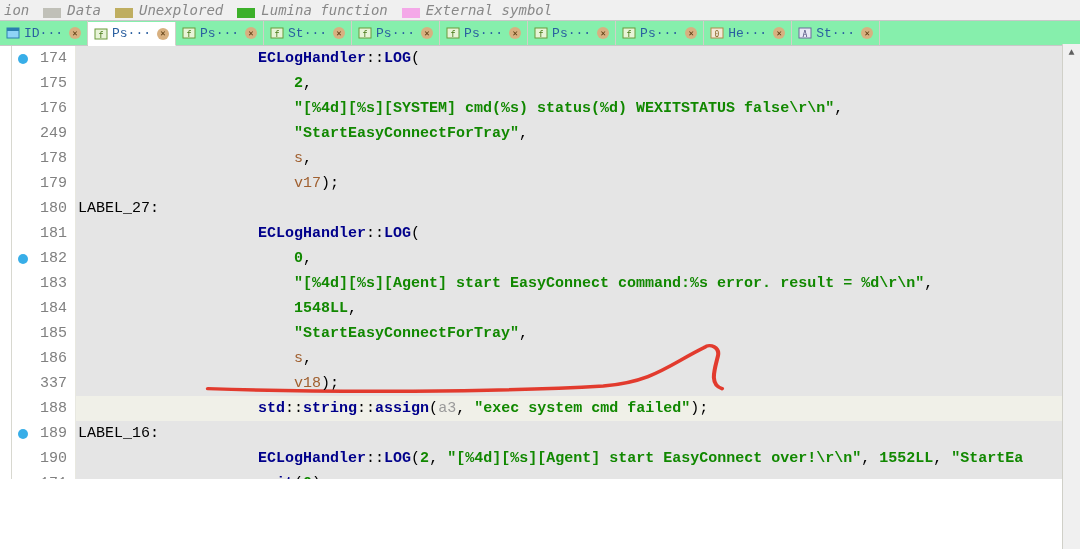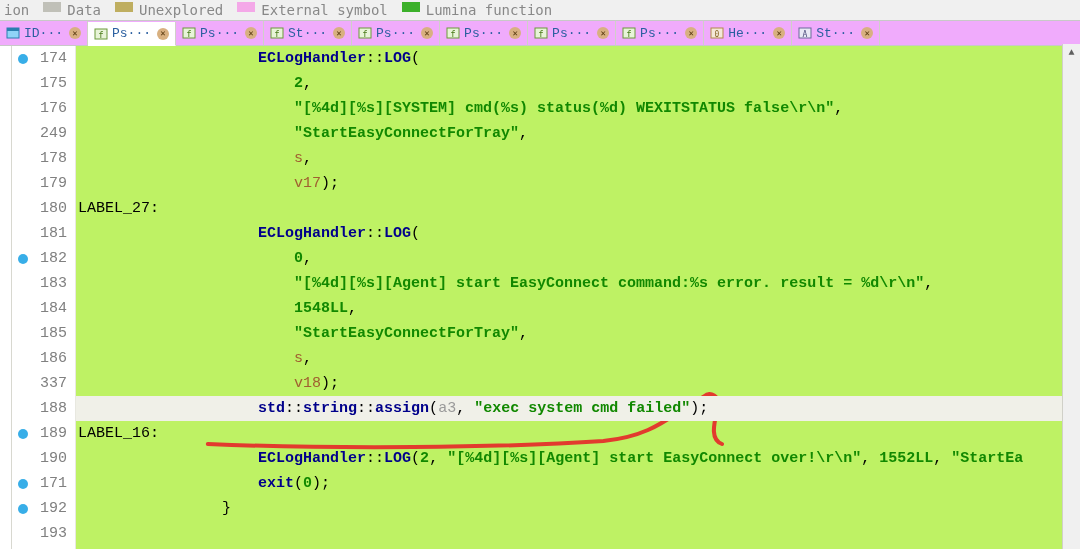--- a/index.html
+++ b/index.html
@@ -20,30 +20,30 @@
     border-bottom: 1px solid #c8c8c8;
     display: flex;
     align-items: center;
     padding-left: 4px;
     font-family: Consolas, monospace;
     font-size: 14px;
     color: #888;
     overflow: hidden;
     white-space: nowrap;
   }
-  .legend-item { display: flex; align-items: flex-start; margin-right: 14px; }
+  .legend-item { display: flex; align-items: flex-end; margin-right: 14px; font-style: italic; }
   .legend-swatch {
     width: 18px;
     height: 10px;
     margin: 0 6px 0 0;
     display: inline-block;
   }
   .tab-strip {
     height: 24px;
-    background: #f0abfc;
+    background: #86efac;
     border-bottom: 1px solid #c8c8c8;
     display: flex;
     align-items: stretch;
   }
   .tab {
     display: flex;
     align-items: center;
     padding: 0 6px;
     border-right: 1px solid #d0d0c8;
     font-size: 13px;
@@ -61,24 +61,24 @@
     color: #5a3a10;
     font-size: 9px;
     display: flex;
     align-items: center;
     justify-content: center;
     margin-left: 2px;
   }
   .tab-label { color: #2a5fa0; }
   .code-area {
     position: relative;
-    height: 503px;
+    height: 433px;
     overflow: hidden;
     display: flex;
-    background: #bef264;
+    background: #e5e5e5;
   }
   .left-nav {
     width: 11px;
     background: #ffffff;
     border-right: 1px solid #d8d8d0;
   }
   .gutter {
     width: 61px;
     background: #ffffff;
     border-right: 1px solid #e8e8e0;
@@ -157,26 +157,26 @@
   </span>
   <span class="legend-item">
     <span class="legend-swatch" style="background:#c0c0b8"></span>
     <span>Data</span>
   </span>
   <span class="legend-item">
     <span class="legend-swatch" style="background:#bfae60"></span>
     <span>Unexplored</span>
   </span>
   <span class="legend-item">
+    <span class="legend-swatch" style="background:#3cb02a"></span>
+    <span>Lumina function</span>
+  </span>
+  <span class="legend-item">
     <span class="legend-swatch" style="background:#f4a8e8"></span>
     <span>External symbol</span>
-  </span>
-  <span class="legend-item">
-    <span class="legend-swatch" style="background:#3cb02a"></span>
-    <span>Lumina function</span>
   </span>
 </div>
 
 <div class="tab-strip" id="tab-strip">
     <div class="tab">
       <span class="tab-icon">
         <svg width="14" height="14">
           <rect x="1" y="2" width="12" height="10" fill="#8fd4f7" stroke="#2a7fb0"></rect>
           <rect x="1" y="2" width="12" height="3" fill="#2a7fb0"></rect>
         </svg>

